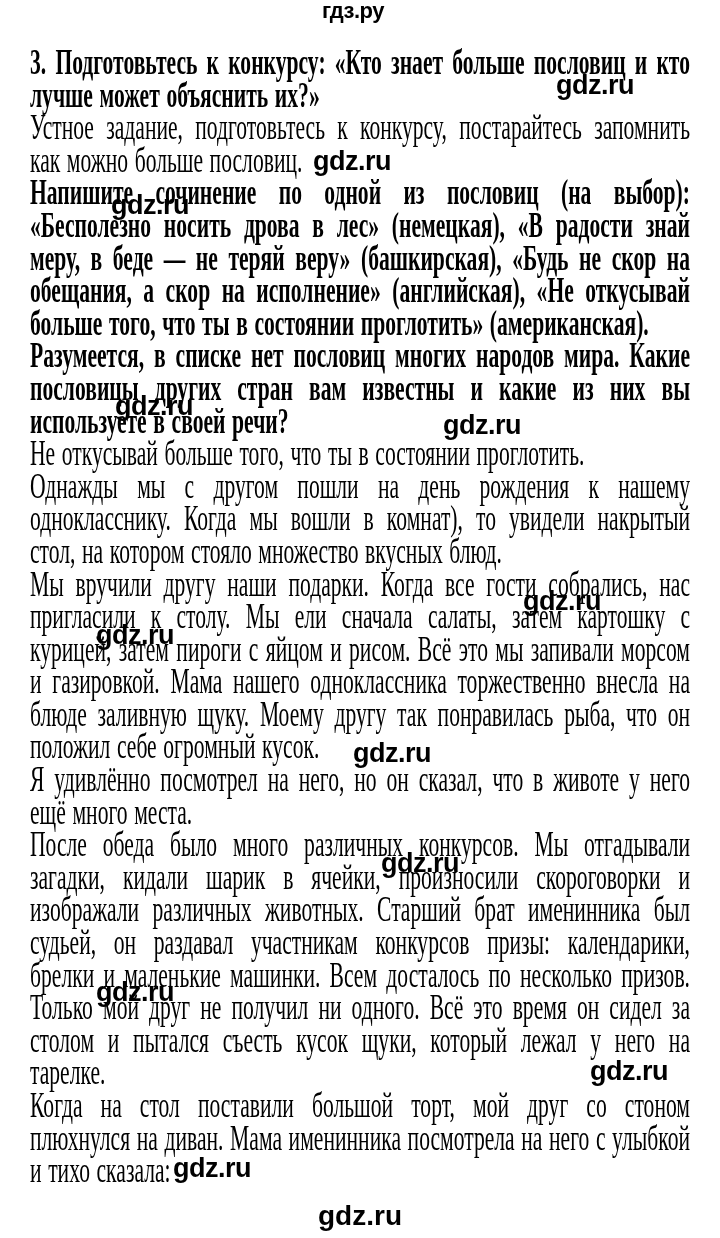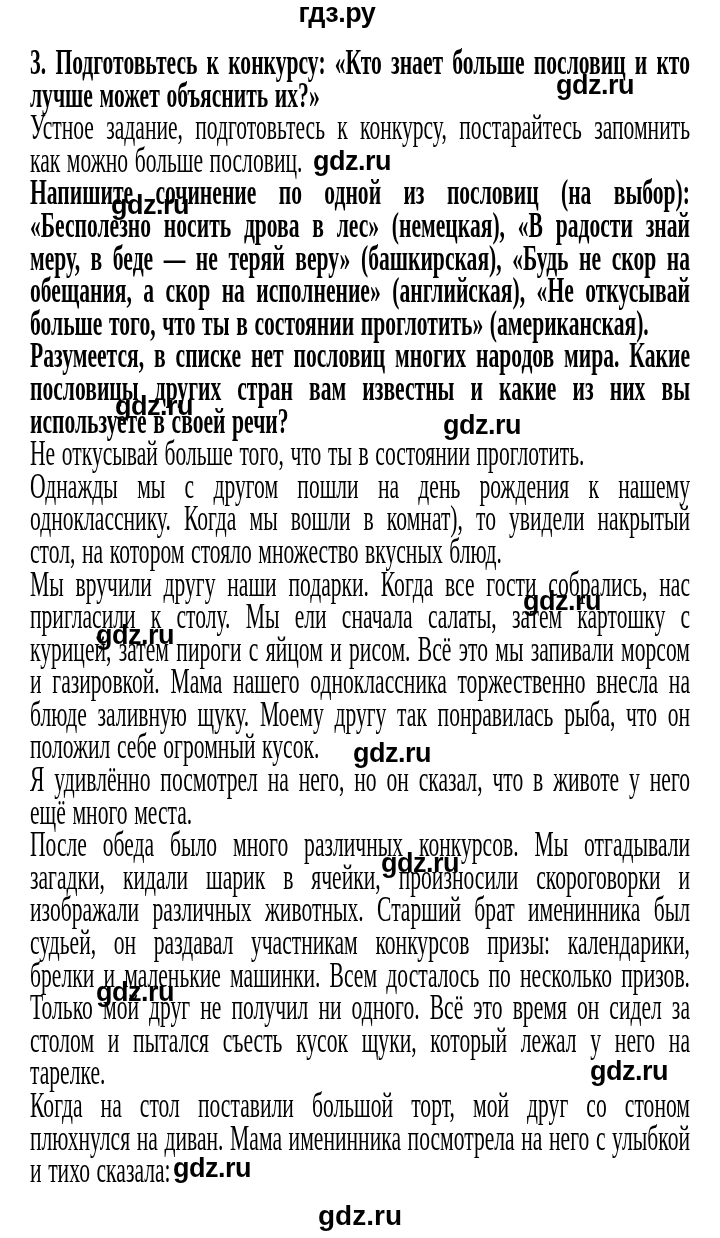--- a/index.html
+++ b/index.html
@@ -6,25 +6,25 @@
   .page{
     position:relative;
     width:720px;
     height:1238px;
     background:#ffffff;
     color:#000000;
     overflow:hidden;
   }
   .site-header{
     position:absolute;
-    top:0; left:0; width:674px;
+    top:0; left:16px; width:674px;
     text-align:center;
     font-family:"Liberation Sans",sans-serif;
     font-weight:700;
-    font-size:27px;
+    font-size:22px;
     line-height:1;
     letter-spacing:-0.5px;
   }
   .content{
     position:absolute;
     top:46px; left:30px;
     width:1100px;              
     transform:scaleX(0.6);
     transform-origin:0 0;
     font-family:"Liberation Serif",serif;

